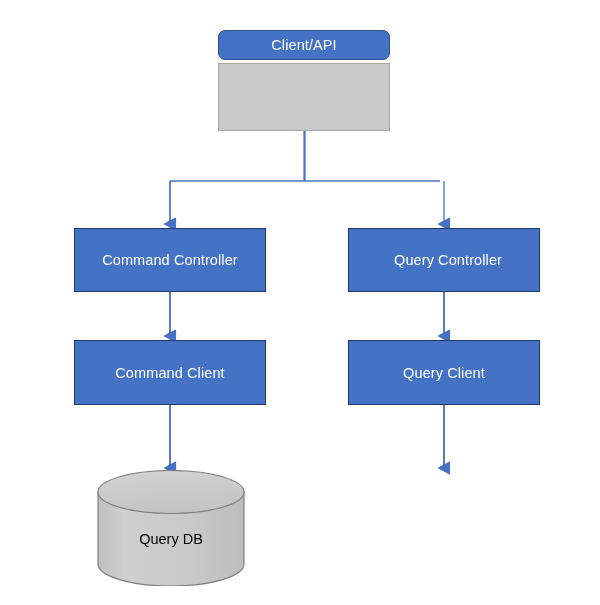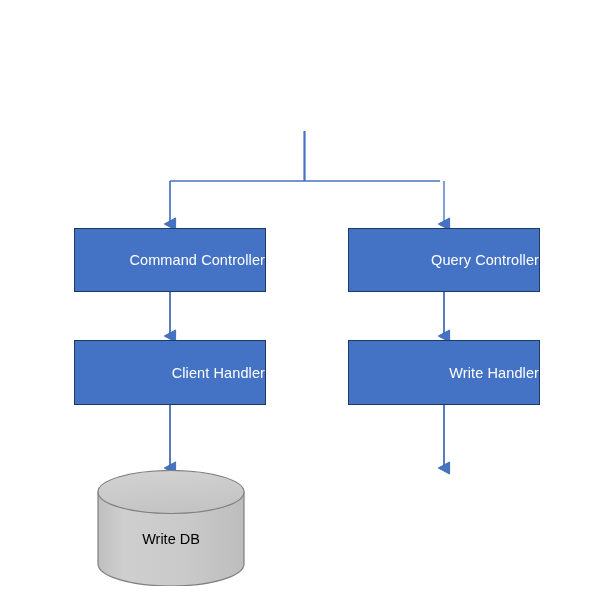--- a/index.html
+++ b/index.html
@@ -65,21 +65,21 @@
   }
 
   
   .proc {
     position: absolute;
     box-sizing: border-box;
     background: #4472C4;
     border: 1.6px solid #1F3864;
     display: flex;
     align-items: center;
-    justify-content: flex-end;
+    justify-content: center;
     color: #ffffff;
     font-size: 14.5px;
     letter-spacing: .1px;
   }
   #cmd-controller { left: 74px;  top: 228px; width: 192px; height: 64px; }
   #qry-controller { left: 348px; top: 228px; width: 192px; height: 64px; padding-left: 8px; }
   #cmd-handler    { left: 74px;  top: 340px; width: 192px; height: 65px; }
   #qry-handler    { left: 348px; top: 340px; width: 192px; height: 65px; }
 
   
@@ -137,41 +137,49 @@
 
     <path d="M170,292 L170,336" fill="none" stroke="#3A66B0" stroke-width="1.7" marker-end="url(#arrowhead)"></path>
 
     <path d="M444,292 L444,336" fill="none" stroke="#3A66B0" stroke-width="1.7" marker-end="url(#arrowhead)"></path>
 
     <path d="M170,405 L170,468" fill="none" stroke="#3A66B0" stroke-width="1.7" marker-end="url(#arrowhead)"></path>
 
     <path d="M444,405 L444,468" fill="none" stroke="#3A66B0" stroke-width="1.7" marker-end="url(#arrowhead)"></path>
   </svg>
 
+  <div class="client-group">
+    <div class="client-header">
+      <span>Client/API</span>
+    </div>
+    <div class="client-body">
+      <span></span>
+    </div>
+  </div>
 
   <div class="proc" id="cmd-controller">
     <span>Command Controller</span>
   </div>
 
   <div class="proc" id="qry-controller">
     <span>Query Controller</span>
   </div>
 
   <div class="proc" id="cmd-handler">
-    <span>Client Handler</span>
+    <span>Command Client</span>
   </div>
 
   <div class="proc" id="qry-handler">
-    <span>Write Handler</span>
+    <span>Query Client</span>
   </div>
 
   <div class="cyl" id="write-db">
     <svg viewBox="0 0 148 116" xmlns="http://www.w3.org/2000/svg">
       <path d="M1,22 L1,94 A73,22 0 0 0 147,94 L147,22 Z" fill="url(#cylSide)" stroke="#7F7F7F" stroke-width="1.2"></path>
       <ellipse cx="74" cy="22" rx="73" ry="21.5" fill="url(#cylTop)" stroke="#7F7F7F" stroke-width="1.2"></ellipse>
     </svg>
     <div class="cyl-label">
-      <span>Write DB</span>
+      <span>Query DB</span>
     </div>
   </div>
 
 
 </div>
 
 </body></html>

